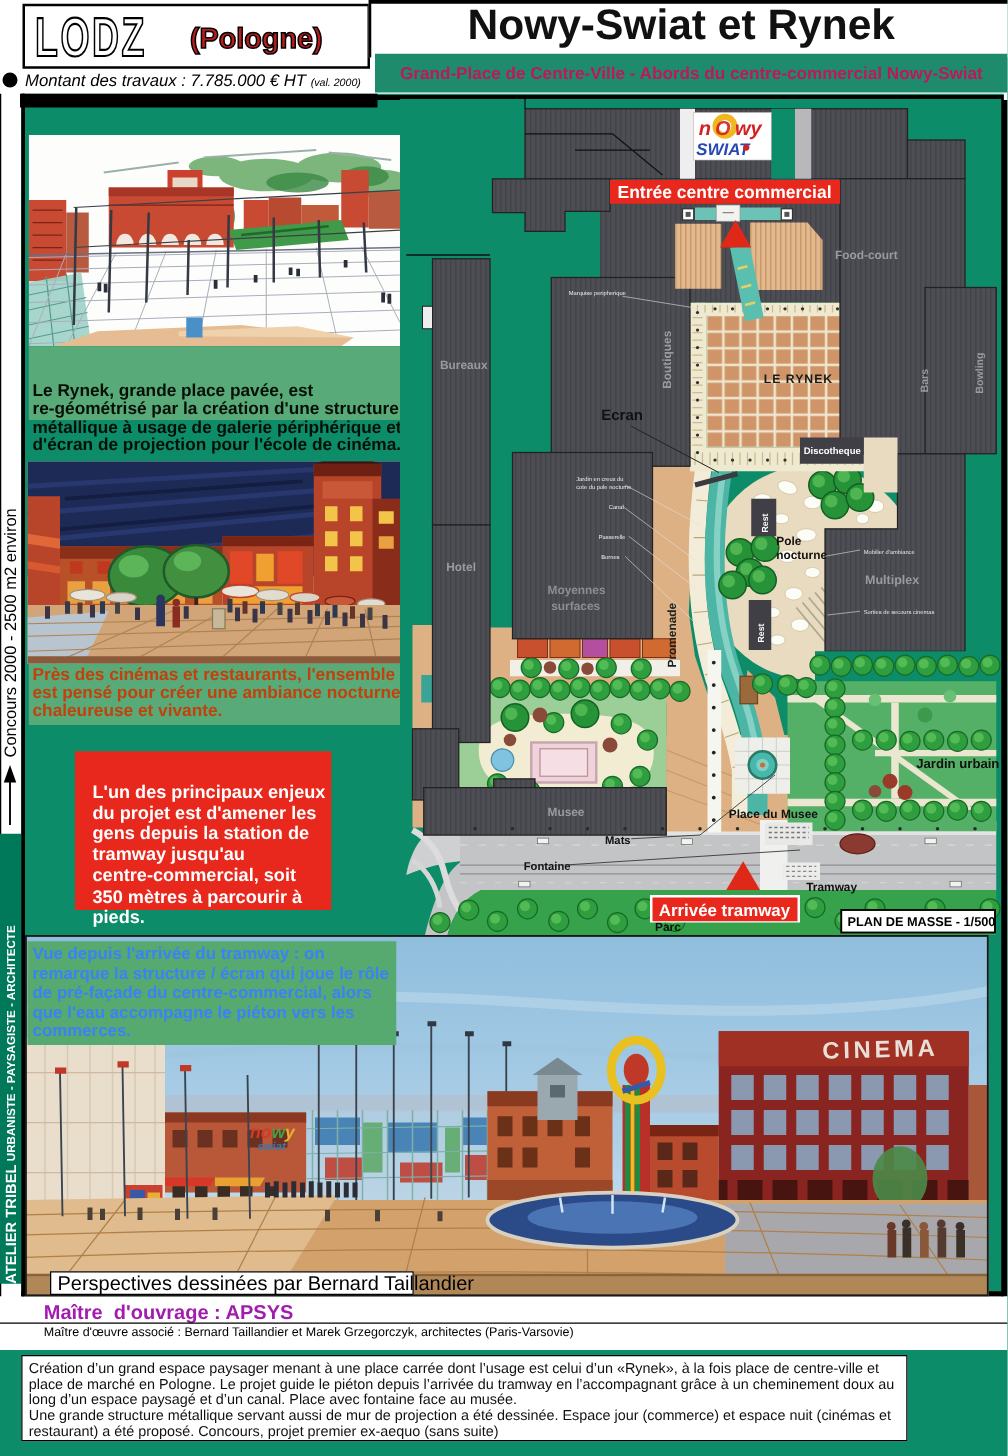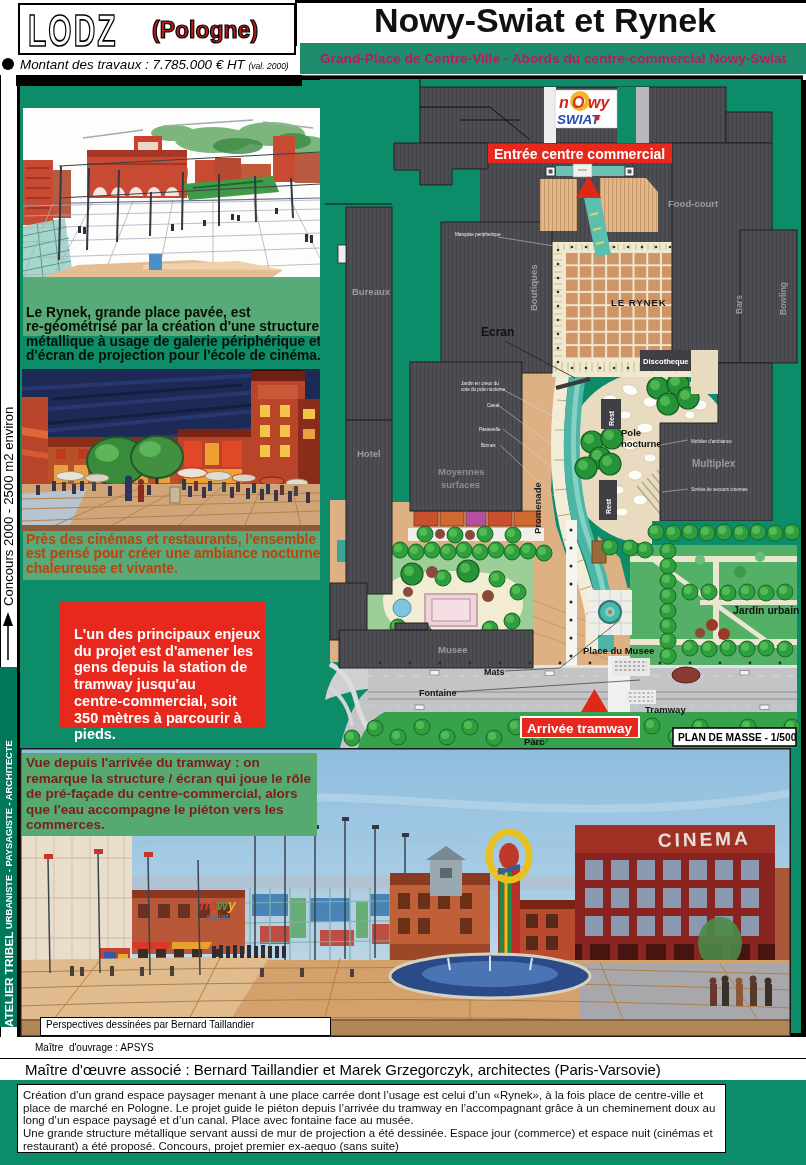--- a/index.html
+++ b/index.html
@@ -997,27 +997,27 @@
       <rect x="330" y="221" width="4" height="8"></rect>
 </g>
 
 <rect x="0" y="272" width="771" height="17" fill="#b08858"></rect>
 <path d="M0,272 L771,272" stroke="#8a6438" stroke-width="2"></path>
 
 <rect x="0.5" y="0.5" width="770" height="288" fill="none" stroke="#1a1a1a" stroke-width="2"></rect>
 </svg>
 
 <div class="abs" style="left:22px;top:753px;width:295px;height:83px;background:#56a96f;"></div>
-<div class="abs" style="left:26px;top:755px;font-size:13.5px;line-height:15.6px;font-weight:bold;color:#7f1d1d;white-space:nowrap;">Vue depuis l'arrivée du tramway : on<br>remarque la structure / écran qui joue le rôle<br>de pré-façade du centre-commercial, alors<br>que l'eau accompagne le piéton vers les<br>commerces.</div>
+<div class="abs" style="left:26px;top:755px;font-size:13.5px;line-height:15.6px;font-weight:bold;color:#3b82f6;white-space:nowrap;">Vue depuis l'arrivée du tramway : on<br>remarque la structure / écran qui joue le rôle<br>de pré-façade du centre-commercial, alors<br>que l'eau accompagne le piéton vers les<br>commerces.</div>
 
 <div class="abs" style="left:40px;top:1017px;width:289px;height:17px;background:#fff;border:1px solid #000;"></div>
-<div class="abs" style="left:46px;top:1018.5px;font-size:10px;color:#000;">Perspectives dessinées par Bernard Taillandier</div>
-
-<div class="abs" style="left:35px;top:1042px;font-size:10px;color:#000000;">Maître&nbsp; d'ouvrage : APSYS</div>
+<div class="abs" style="left:46px;top:1018.5px;font-size:16px;color:#000;">Perspectives dessinées par Bernard Taillandier</div>
+
+<div class="abs" style="left:35px;top:1042px;font-size:16px;color:#a21caf;font-weight:bold;">Maître&nbsp; d'ouvrage : APSYS</div>
 
 <div class="abs" style="left:0;top:1058px;width:806px;height:1.2px;background:#000;"></div>
 
-<div class="abs" style="left:25px;top:1061px;font-size:15px;color:#000;">Maître d'œuvre associé : Bernard Taillandier et Marek Grzegorczyk, architectes (Paris-Varsovie)</div>
+<div class="abs" style="left:35px;top:1061px;font-size:10px;color:#000;">Maître d'œuvre associé : Bernard Taillandier et Marek Grzegorczyk, architectes (Paris-Varsovie)</div>
 
 <div class="abs" style="left:0;top:1080px;width:806px;height:85px;background:#0d8c69;"></div>
 
 <div class="abs" style="left:17px;top:1084px;width:709px;height:69px;background:#fff;border:1.8px solid #000;box-sizing:border-box;"></div>
 <div class="abs" style="left:23px;top:1089px;font-size:11.5px;line-height:12.7px;color:#111;white-space:nowrap;">Création d’un grand espace paysager menant à une place carrée dont l’usage est celui d’un «Rynek», à la fois place de centre-ville et<br>place de marché en Pologne. Le projet guide le piéton depuis l’arrivée du tramway en l’accompagnant grâce à un cheminement doux au<br>long d’un espace paysagé et d’un canal. Place avec fontaine face au musée.<br>Une grande structure métallique servant aussi de mur de projection a été dessinée. Espace jour (commerce) et espace nuit (cinémas et<br>restaurant) a été proposé. Concours, projet premier ex-aequo (sans suite)</div>
 
 </body></html>

